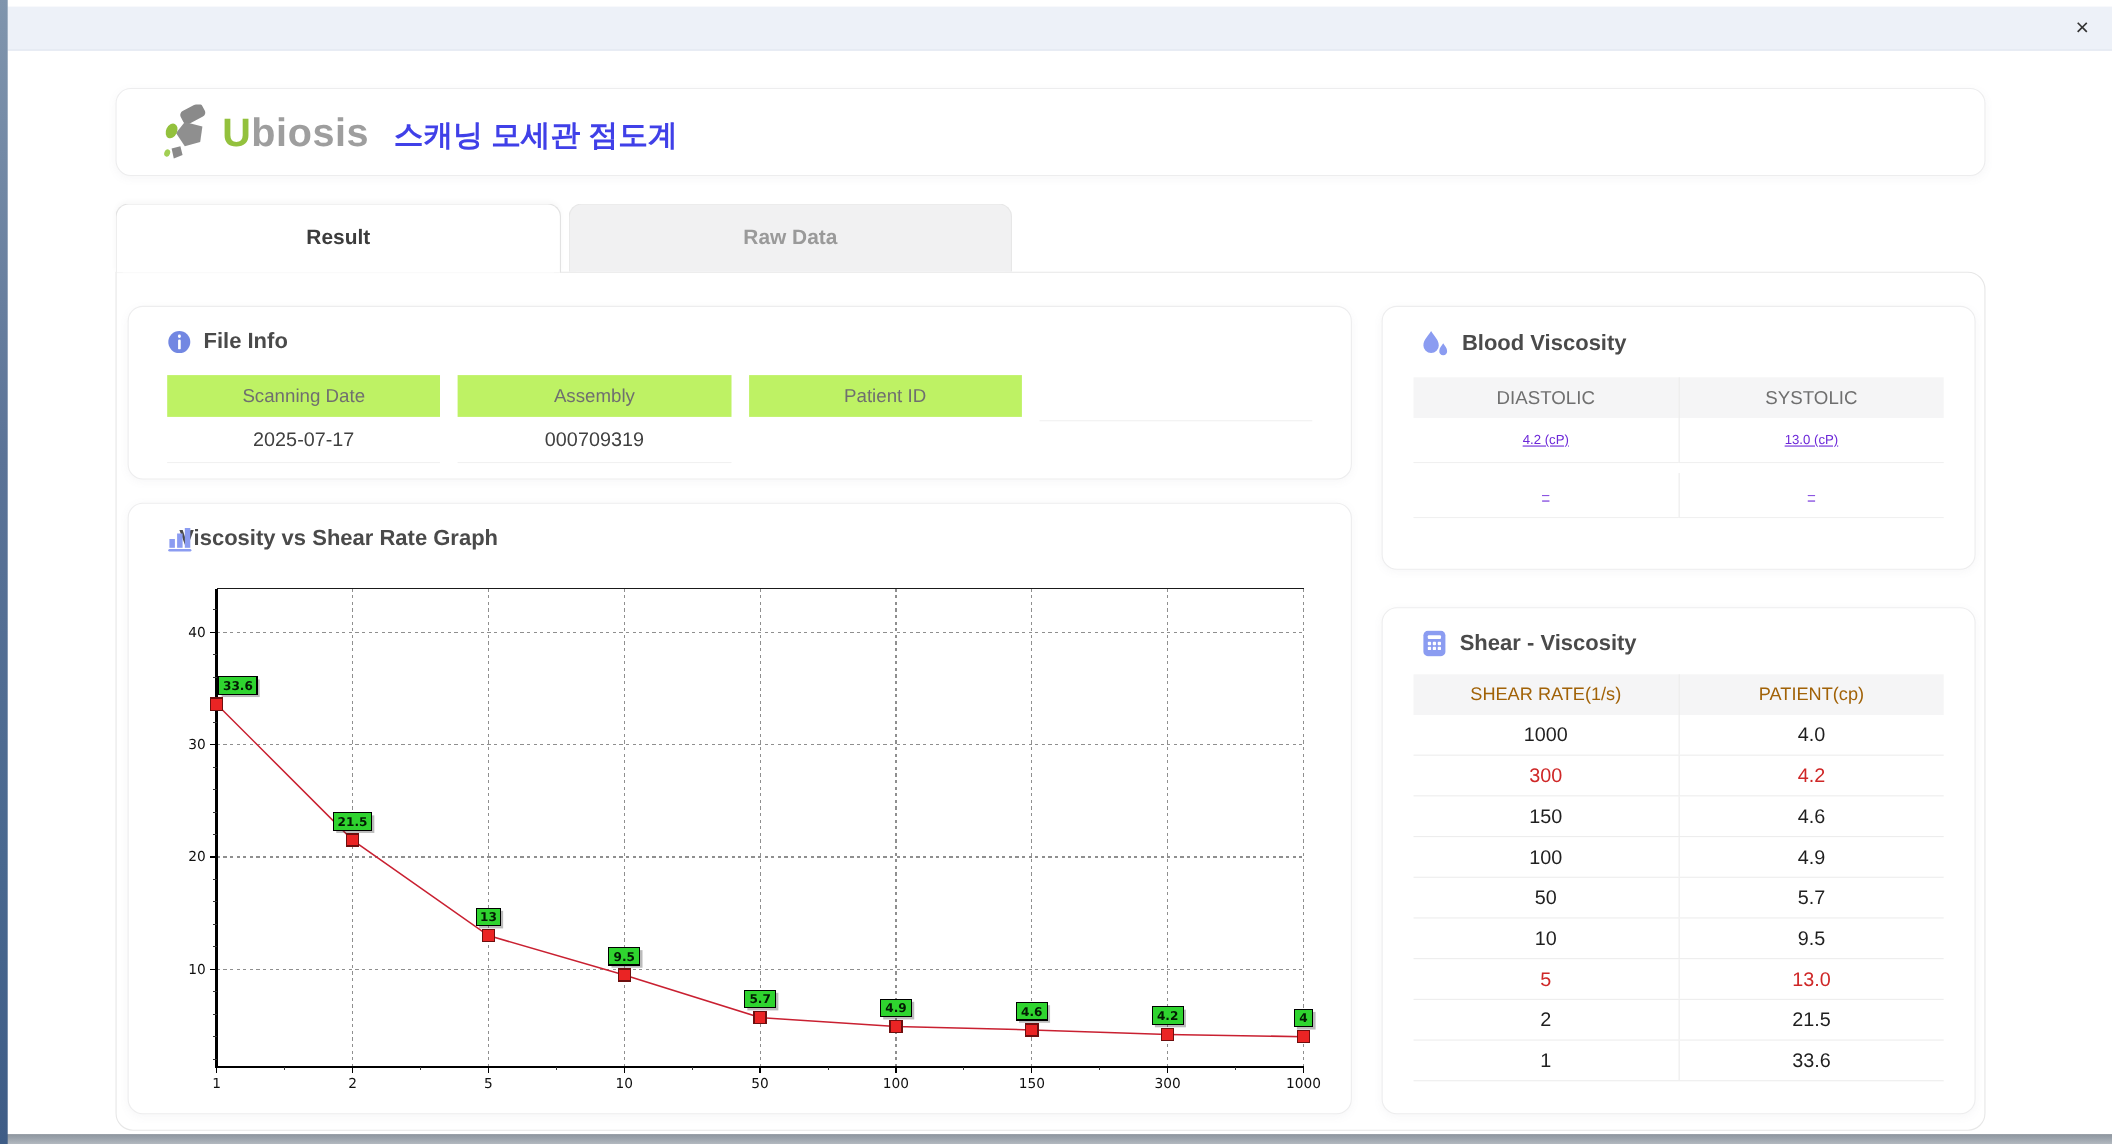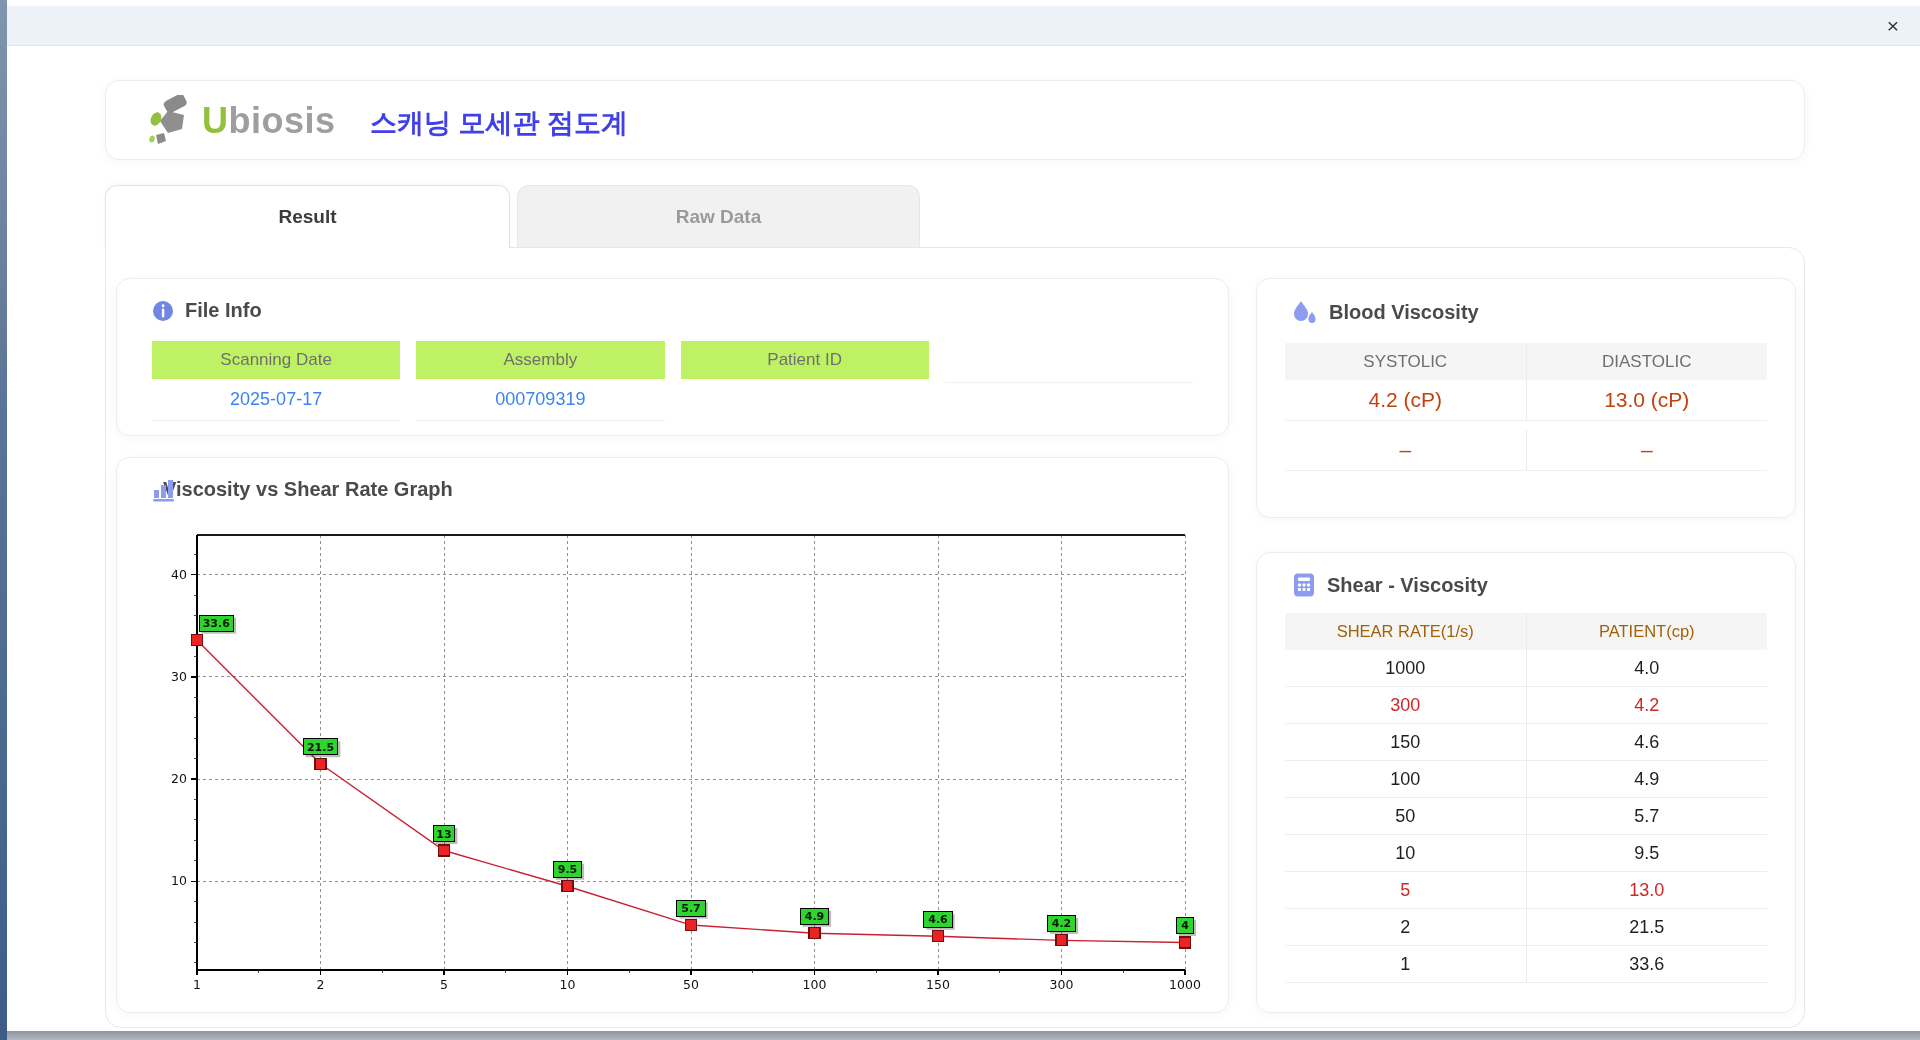--- a/index.html
+++ b/index.html
@@ -19,21 +19,21 @@
       background:linear-gradient(180deg,#8d959e,#9aa2ab 40%,#b3b9c0); z-index:45; }
 
   
   .card { position:absolute; background:#fff; border:1px solid #ededee; border-radius:14px;
       box-shadow:0 2px 8px rgba(120,120,140,0.06); }
   .hdr-card { left:105px; top:80px; width:1700px; height:80px; }
   .logo-wrap { position:absolute; left:42px; top:14px; display:flex; align-items:center; }
   .logo-text { font-size:36px; font-weight:600; letter-spacing:0.5px; margin-left:6px; }
   .logo-text .u { color:var(--logo-green); }
   .logo-text .rest { color:var(--logo-gray); }
-  .ko-title { position:absolute; left:264px; top:24px; font-size:27px; font-weight:700; color:var(--title-blue); }
+  .ko-title { position:absolute; left:252px; top:24px; font-size:27px; font-weight:700; color:var(--title-blue); }
 
   
   .tabs { position:absolute; left:105px; top:185px; height:63px; display:flex; z-index:3; }
   .tab { display:flex; align-items:center; justify-content:center; font-size:19px; font-weight:600;
       border-radius:12px 12px 0 0; cursor:pointer; }
   .tab-active { width:405px; height:63px; background:#fff; border:1px solid #e2e2e2; border-bottom:none;
       color:#3c3c3c; box-shadow:0 -2px 5px rgba(0,0,0,0.03); }
   .tab-inactive { width:403px; height:62px; margin-left:7px; background:#f1f1f2; border:1px solid #e7e7e7;
       border-bottom:none; color:#9a9a9a; }
 
@@ -43,34 +43,34 @@
 
   .sec-title { position:absolute; left:35px; top:20px; display:flex; align-items:center; gap:11px;
       font-size:20px; font-weight:700; color:#4a4a4a; }
 
   
   .fileinfo-card { left:10px; top:30px; width:1113px; height:158px; }
   .fi-fields { position:absolute; left:35px; right:35px; top:62px; display:flex; gap:16px; }
   .fi-field { flex:1; }
   .fi-label { height:38px; background:#bef264; color:#6f6f6f; font-size:17px;
       display:flex; align-items:center; justify-content:center; }
-  .fi-value { height:42px; font-size:18px; color:#3b82f6; display:flex; align-items:center;
+  .fi-value { height:42px; font-size:18px; color:#404040; display:flex; align-items:center;
       justify-content:center; border-bottom:1px solid #f1f1f1; }
 
   
   .graph-card { left:10px; top:209px; width:1113px; height:556px; }
   .graph-card svg { position:absolute; left:0; top:0; }
 
   
   .bv-card { left:1150px; top:30px; width:540px; height:240px; }
   .bv-table { position:absolute; left:28px; right:28px; top:64px; }
   .bv-row { display:flex; }
   .bv-cell { flex:1; display:flex; align-items:center; justify-content:center; }
   .bv-head .bv-cell { height:37px; background:#f5f5f6; color:#6f6f6f; font-size:17px; }
-  .bv-val .bv-cell { height:41px; font-size:21px; color:#c2410c; border-bottom:1px solid #f0f0f0; }
+  .bv-val .bv-cell { height:41px; font-size:12px; color:#6d28d9; border-bottom:1px solid #f0f0f0;text-decoration:underline; }
   .bv-cell + .bv-cell { border-left:1px solid #ebebeb; }
   .bv-gap { height:9px; }
 
   
   .sv-card { left:1150px; top:304px; width:540px; height:461px; }
   .sv-table { position:absolute; left:28px; right:28px; top:60px; }
   .sv-head { display:flex; }
   .sv-head .sv-cell { height:37px; background:#f5f5f6; color:#a16207; font-size:16.5px; }
   .sv-cell { flex:1; display:flex; align-items:center; justify-content:center; }
   .sv-row { display:flex; border-bottom:1px solid #ededed; }
@@ -270,22 +270,22 @@
       <span class="icon">
         <svg width="26" height="26" viewBox="0 0 26 26">
           <path d="M9 2 C12 7 16 10 16 15 A7 7 0 1 1 2 15 C2 10 6 7 9 2 Z" fill="#8b9cf1"></path>
           <path d="M20 13 C21.6 15.6 23.5 17.2 23.5 19.6 A3.6 3.6 0 1 1 16.5 19.6 C16.5 17.2 18.4 15.6 20 13 Z" fill="#8b9cf1"></path>
         </svg>
       </span>
       <span>Blood Viscosity</span>
     </div>
     <div class="bv-table" id="bv-table">
         <div class="bv-row bv-head">
+          <div class="bv-cell">DIASTOLIC</div>
           <div class="bv-cell">SYSTOLIC</div>
-          <div class="bv-cell">DIASTOLIC</div>
         </div>
         <div class="bv-row bv-val">
           <div class="bv-cell">4.2 (cP)</div>
           <div class="bv-cell">13.0 (cP)</div>
         </div>
         <div class="bv-gap"></div>
         <div class="bv-row bv-val">
           <div class="bv-cell">–</div>
           <div class="bv-cell">–</div>
         </div>

